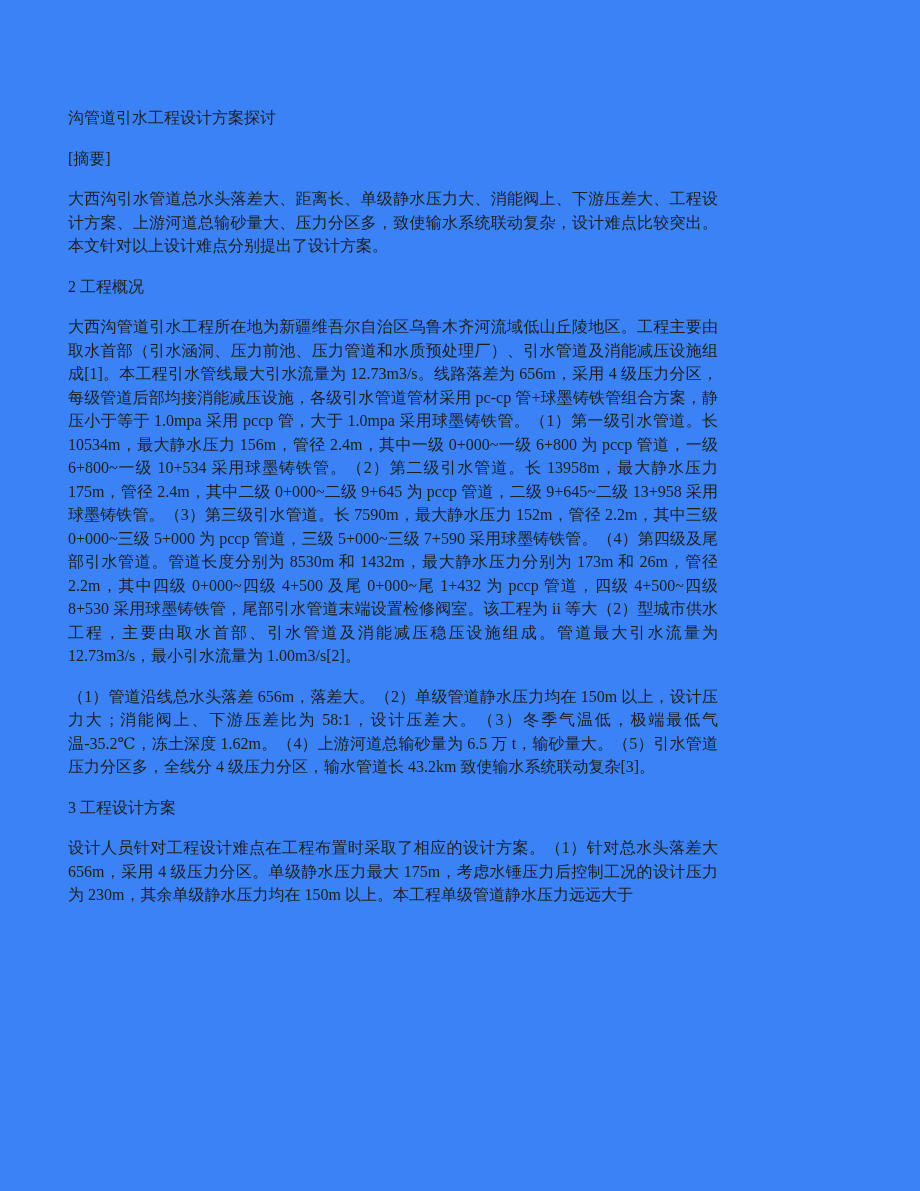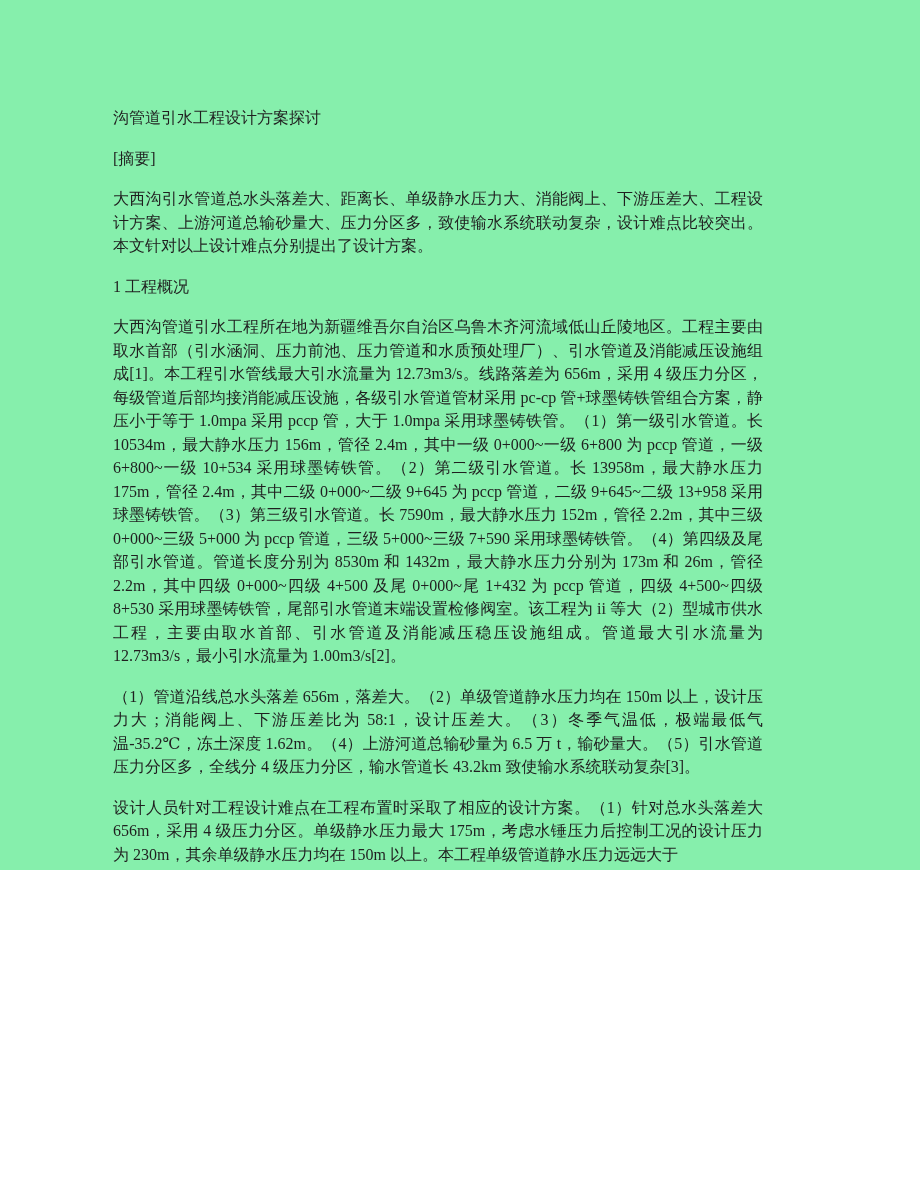--- a/index.html
+++ b/index.html
@@ -9,23 +9,23 @@
   }
   body {
     width: 920px;
     height: 1191px;
     overflow: hidden;
     font-family: "Liberation Serif", "DejaVu Serif", serif;
   }
   .page {
     box-sizing: border-box;
     width: 920px;
-    height: 870px;
-    padding: 106px 135px 0 113px;
-    background: #86efac;
+    height: 1191px;
+    padding: 106px 135px 0 68px;
+    background: #3b82f6;
     color: #1f1f1f;
   }
   .doc-block {
     width: 650px;
     margin: 0 0 17px 0;
     font-size: 16px;
     line-height: 23.5px;
     text-align: justify;
     text-justify: inter-ideograph;
     word-break: break-word;
@@ -41,23 +41,24 @@
 <div class="page">
 
   <p class="doc-block doc-title">沟管道引水工程设计方案探讨</p>
 
   <p class="doc-block doc-label">[摘要]</p>
 
   <p class="doc-block">大西沟引水管道总水头落差大、距离长、单级静水压力大、消能阀上、下游压差大、工程设计方案、上游河道总输砂量大、压力分区多，致使输水系统联动复杂，设计难点比较突出。本文针对以上设计难点分别提出了设计方案。</p>
 
 
 
-  <p class="doc-block doc-heading">1 工程概况</p>
+  <p class="doc-block doc-heading">2 工程概况</p>
 
   <p class="doc-block">大西沟管道引水工程所在地为新疆维吾尔自治区乌鲁木齐河流域低山丘陵地区。工程主要由取水首部（引水涵洞、压力前池、压力管道和水质预处理厂）、引水管道及消能减压设施组成[1]。本工程引水管线最大引水流量为 12.73m3/s。线路落差为 656m，采用 4 级压力分区，每级管道后部均接消能减压设施，各级引水管道管材采用 pc-cp 管+球墨铸铁管组合方案，静压小于等于 1.0mpa 采用 pccp 管，大于 1.0mpa 采用球墨铸铁管。（1）第一级引水管道。长 10534m，最大静水压力 156m，管径 2.4m，其中一级 0+000~一级 6+800 为 pccp 管道，一级 6+800~一级 10+534 采用球墨铸铁管。（2）第二级引水管道。长 13958m，最大静水压力 175m，管径 2.4m，其中二级 0+000~二级 9+645 为 pccp 管道，二级 9+645~二级 13+958 采用球墨铸铁管。（3）第三级引水管道。长 7590m，最大静水压力 152m，管径 2.2m，其中三级 0+000~三级 5+000 为 pccp 管道，三级 5+000~三级 7+590 采用球墨铸铁管。（4）第四级及尾部引水管道。管道长度分别为 8530m 和 1432m，最大静水压力分别为 173m 和 26m，管径 2.2m，其中四级 0+000~四级 4+500 及尾 0+000~尾 1+432 为 pccp 管道，四级 4+500~四级 8+530 采用球墨铸铁管，尾部引水管道末端设置检修阀室。该工程为 ii 等大（2）型城市供水工程，主要由取水首部、引水管道及消能减压稳压设施组成。管道最大引水流量为 12.73m3/s，最小引水流量为 1.00m3/s[2]。</p>
 
 
   <p class="doc-block">（1）管道沿线总水头落差 656m，落差大。（2）单级管道静水压力均在 150m 以上，设计压力大 ; 消能阀上、下游压差比为 58:1，设计压差大。（3）冬季气温低，极端最低气温-35.2℃，冻土深度 1.62m。（4）上游河道总输砂量为 6.5 万 t，输砂量大。（5）引水管道压力分区多，全线分 4 级压力分区，输水管道长 43.2km 致使输水系统联动复杂[3]。</p>
 
+  <p class="doc-block doc-heading">3 工程设计方案</p>
 
   <p class="doc-block">设计人员针对工程设计难点在工程布置时采取了相应的设计方案。（1）针对总水头落差大 656m，采用 4 级压力分区。单级静水压力最大 175m，考虑水锤压力后控制工况的设计压力为 230m，其余单级静水压力均在 150m 以上。本工程单级管道静水压力远远大于</p>
 
 </div>
 
 </body></html>

